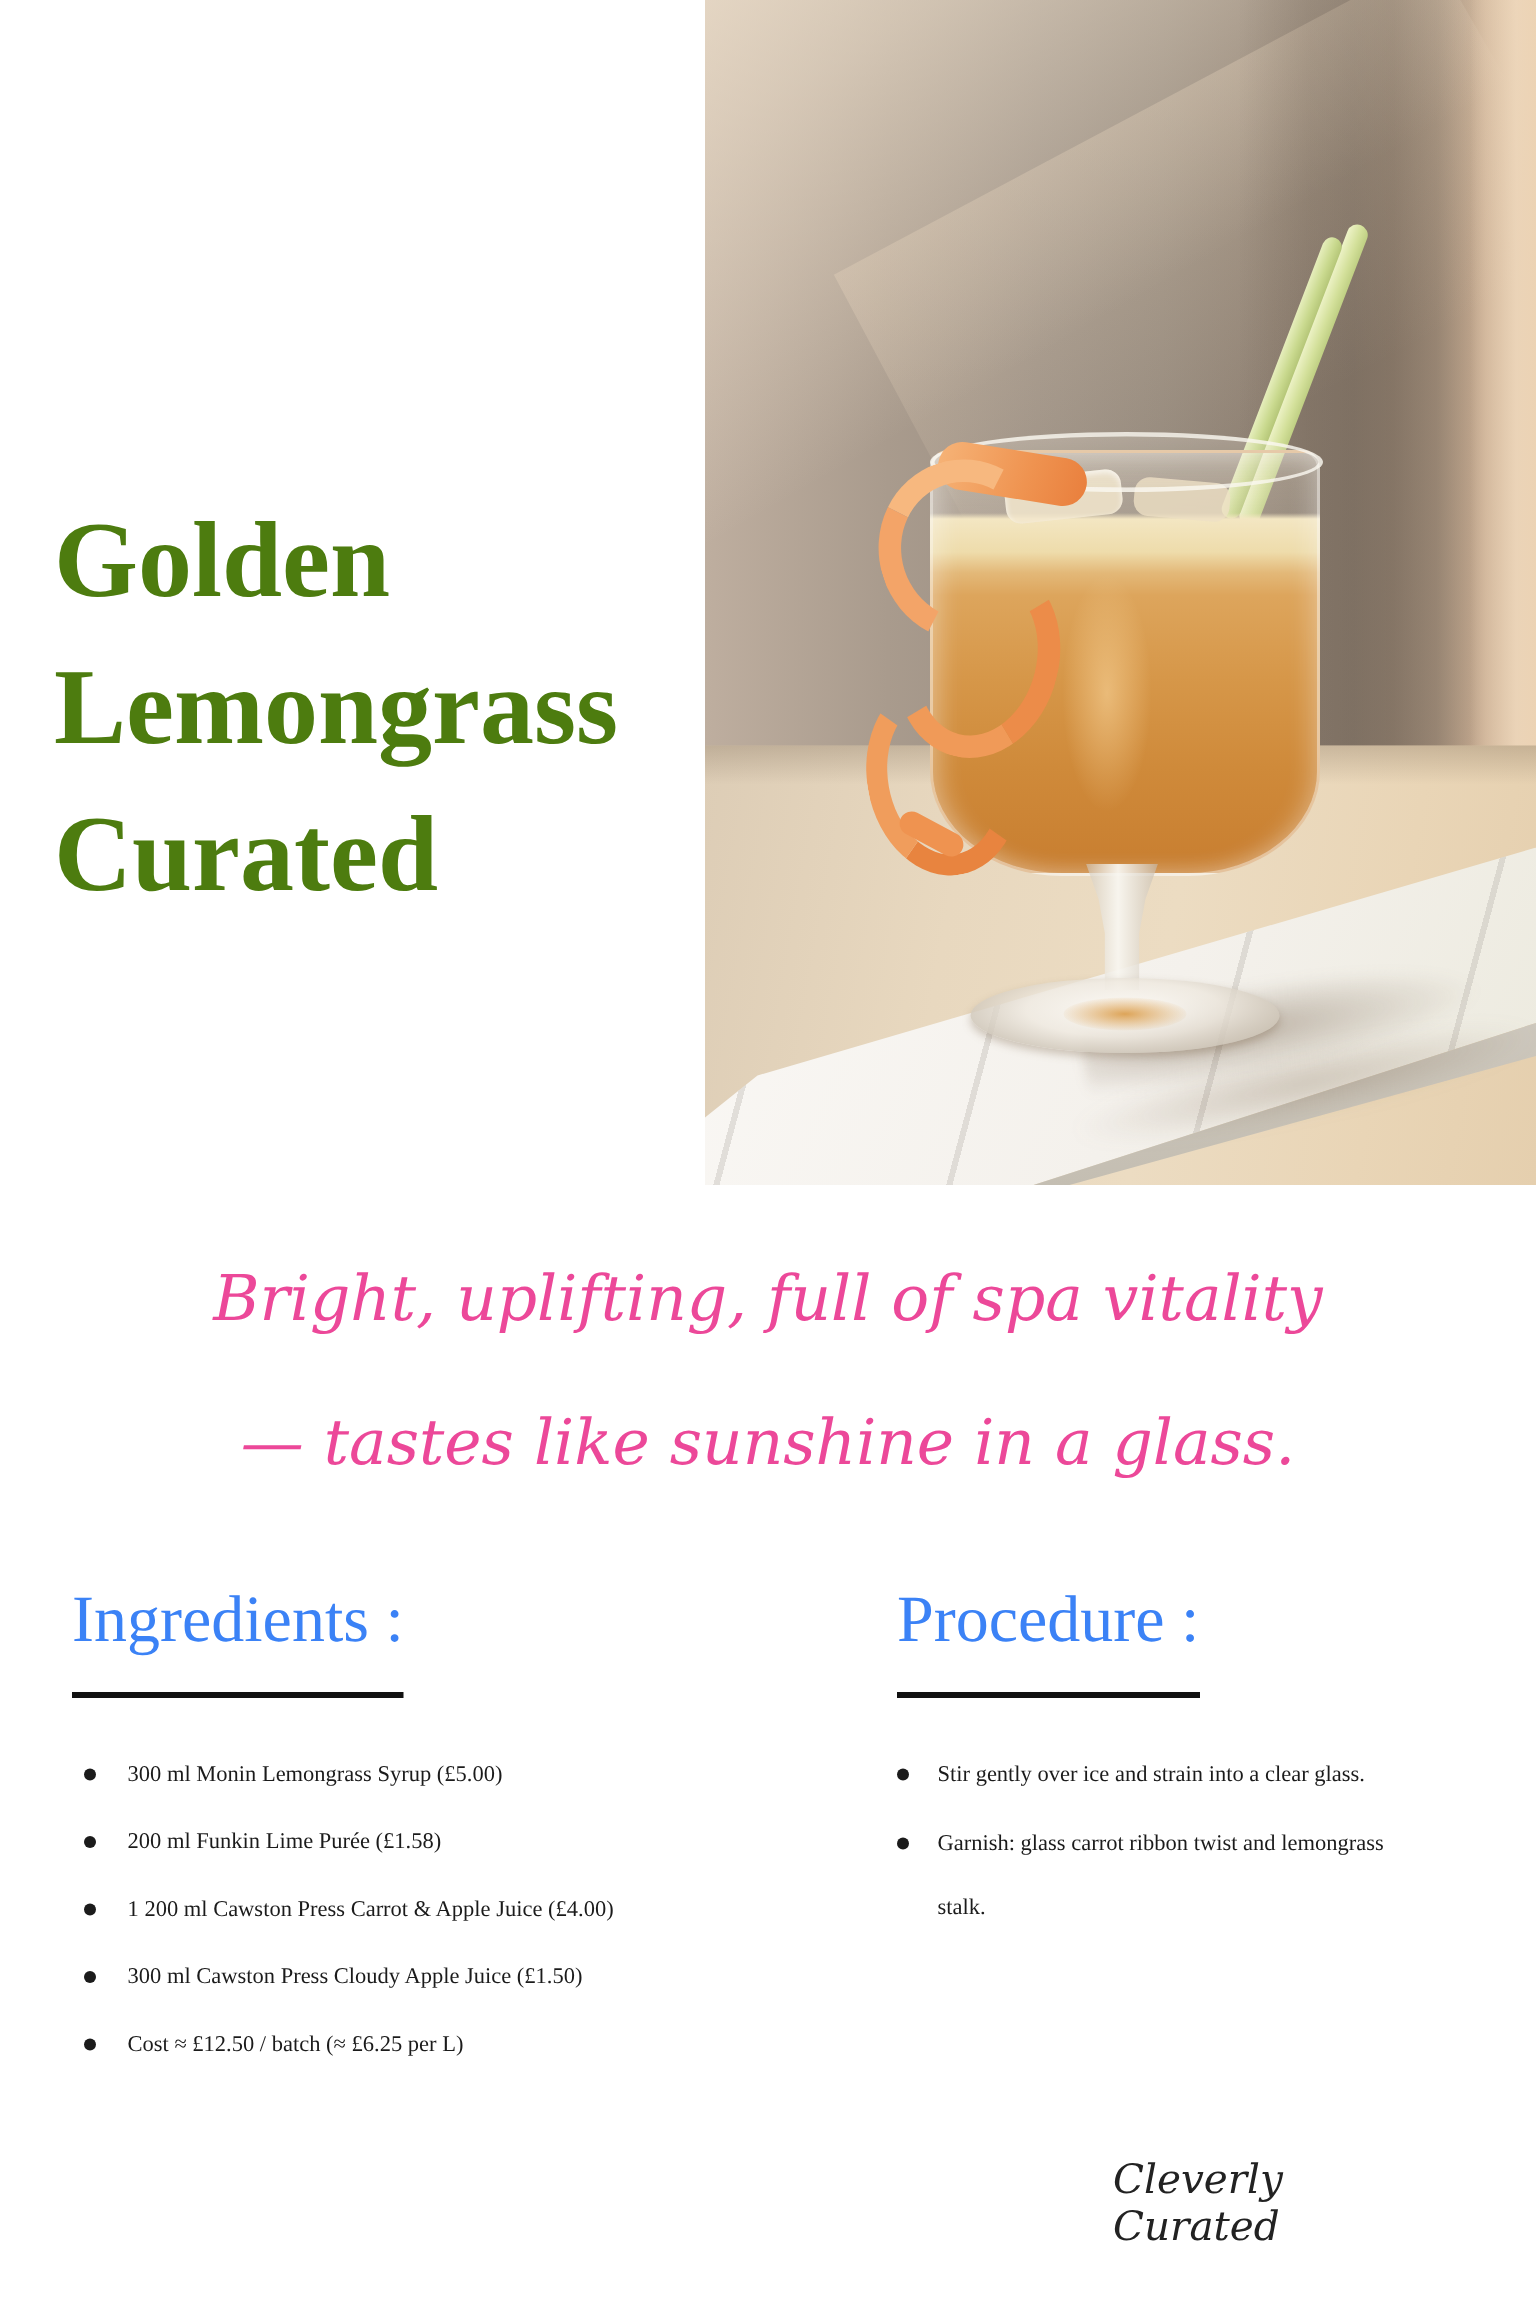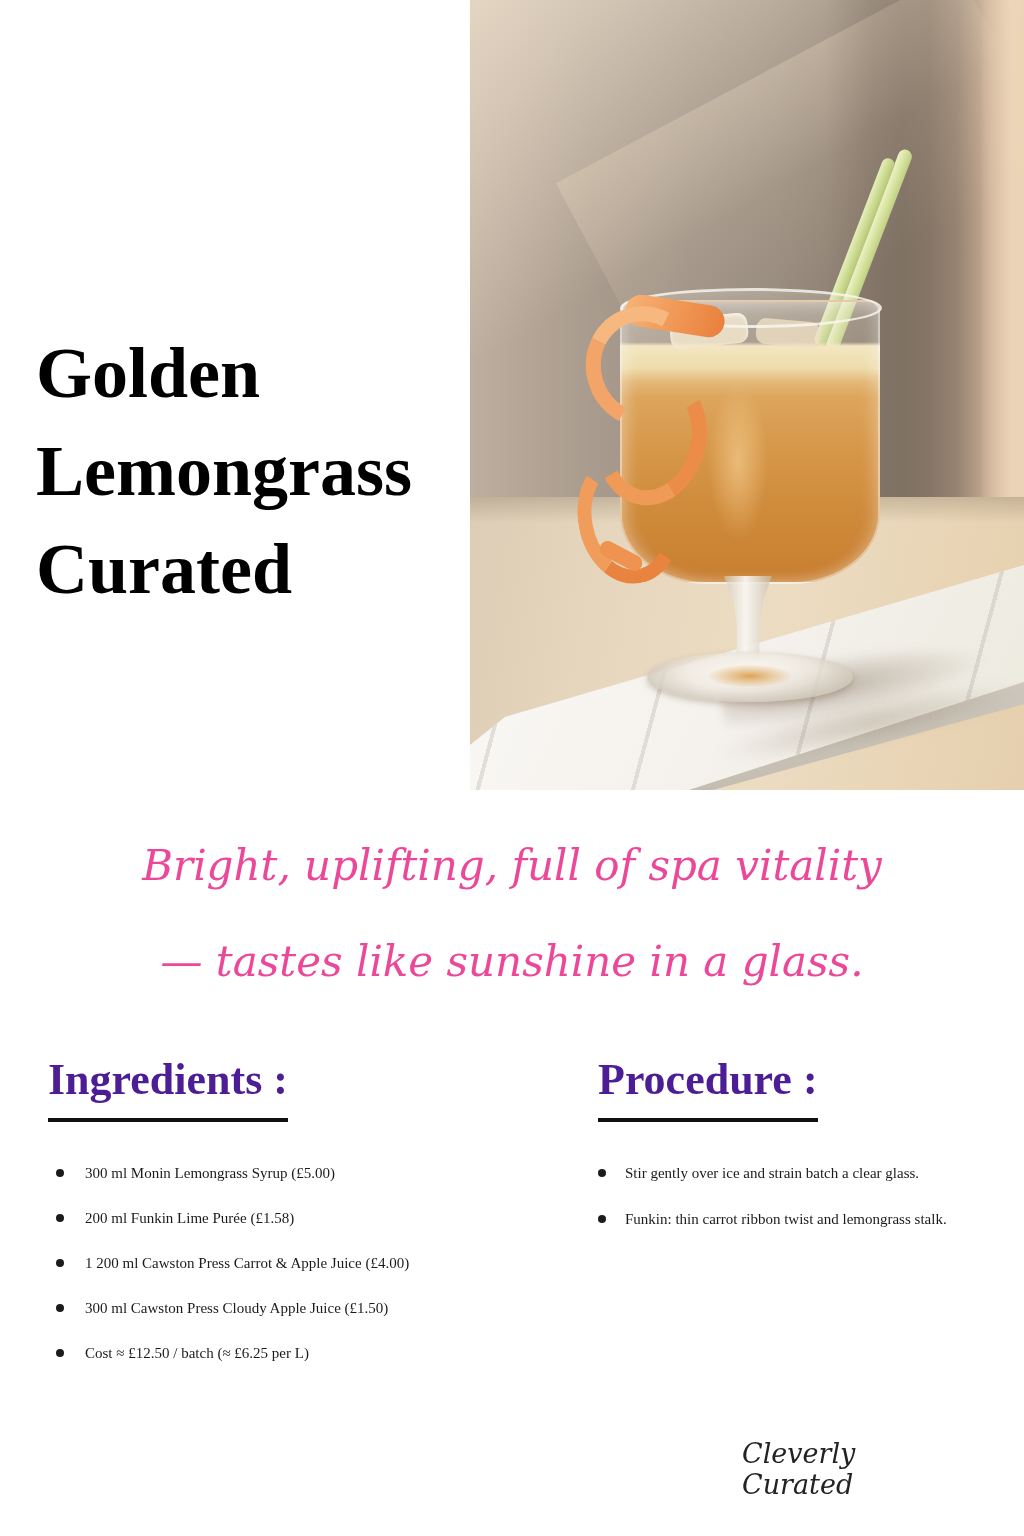--- a/index.html
+++ b/index.html
@@ -71,28 +71,28 @@
   .stem{position:absolute;left:252px;top:576px;width:52px;height:84px;
     background:linear-gradient(to right,rgba(200,190,175,0.55),rgba(248,246,240,0.95) 45%,rgba(190,178,162,0.6));
     clip-path:polygon(4% 0,96% 0,80% 28%,72% 55%,72% 100%,28% 100%,28% 55%,20% 28%);}
   .foot{position:absolute;left:177px;top:652px;width:206px;height:50px;border-radius:50%;
     background:radial-gradient(ellipse at 50% 42%,rgba(252,250,246,0.95) 0%,rgba(238,232,222,0.75) 45%,rgba(205,196,182,0.85) 75%,rgba(180,170,155,0.9) 100%);
     box-shadow:0 3px 6px rgba(130,105,80,0.35);}
   .foot::after{content:'';position:absolute;left:30%;top:26%;width:40%;height:44%;border-radius:50%;
     background:radial-gradient(ellipse,rgba(216,150,62,0.85),rgba(216,150,62,0) 75%);}
   
   .title{position:absolute;left:36px;top:324px;margin:0;font-size:72px;font-weight:700;
-    line-height:98px;color:#000000;}
+    line-height:98px;color:#4d7c0f;}
   .tagline{position:absolute;left:0;top:818px;width:1024px;text-align:center;
     font-family:"DejaVu Serif", serif;font-style:italic;font-size:42px;line-height:96px;color:#ec4899;}
   .section{position:absolute;}
   .section.ingredients{left:48px;top:1056px;width:460px;}
   .section.procedure{left:598px;top:1056px;width:380px;}
-  .section h2{display:inline-block;margin:0;font-size:44px;font-weight:700;line-height:1.1;
-    padding-bottom:14px;border-bottom:4px solid #111;color:#4c1d95;}
+  .section h2{display:inline-block;margin:0;font-size:44px;font-weight:400;line-height:1.1;
+    padding-bottom:24px;border-bottom:4px solid #111;color:#3b82f6;}
   .section ul{list-style:none;margin:30px 0 0 0;padding:0;font-size:15px;}
   .section.ingredients ul{width:440px;line-height:42px;}
   .section.procedure ul{width:356px;line-height:43px;}
   .section li{position:relative;margin:0 0 3px 0;}
   .section.ingredients li{padding-left:37px;}
   .section.procedure li{padding-left:27px;}
   .section li::before{content:'';position:absolute;top:17px;width:8px;height:8px;border-radius:50%;background:#1b1b1b;}
   .section.ingredients li::before{left:8px;}
   .section.procedure li::before{left:0px;}
   .signature{position:absolute;left:742px;top:1438px;width:200px;text-align:left;
@@ -150,20 +150,20 @@
       <li>200 ml Funkin Lime Purée (£1.58)</li>
       <li>1 200 ml Cawston Press Carrot &amp; Apple Juice (£4.00)</li>
       <li>300 ml Cawston Press Cloudy Apple Juice (£1.50)</li>
       <li>Cost ≈ £12.50 / batch (≈ £6.25 per L)</li>
     </ul>
   </div>
 
   <div class="section procedure">
     <h2>Procedure :</h2>
     <ul>
-      <li>Stir gently over ice and strain batch a clear glass.</li>
-      <li>Funkin: thin carrot ribbon twist and lemongrass stalk.</li>
+      <li>Stir gently over ice and strain into a clear glass.</li>
+      <li>Garnish: glass carrot ribbon twist and lemongrass stalk.</li>
     </ul>
   </div>
 
   <div class="signature">Cleverly Curated</div>
 
 </div>
 
 </body></html>

